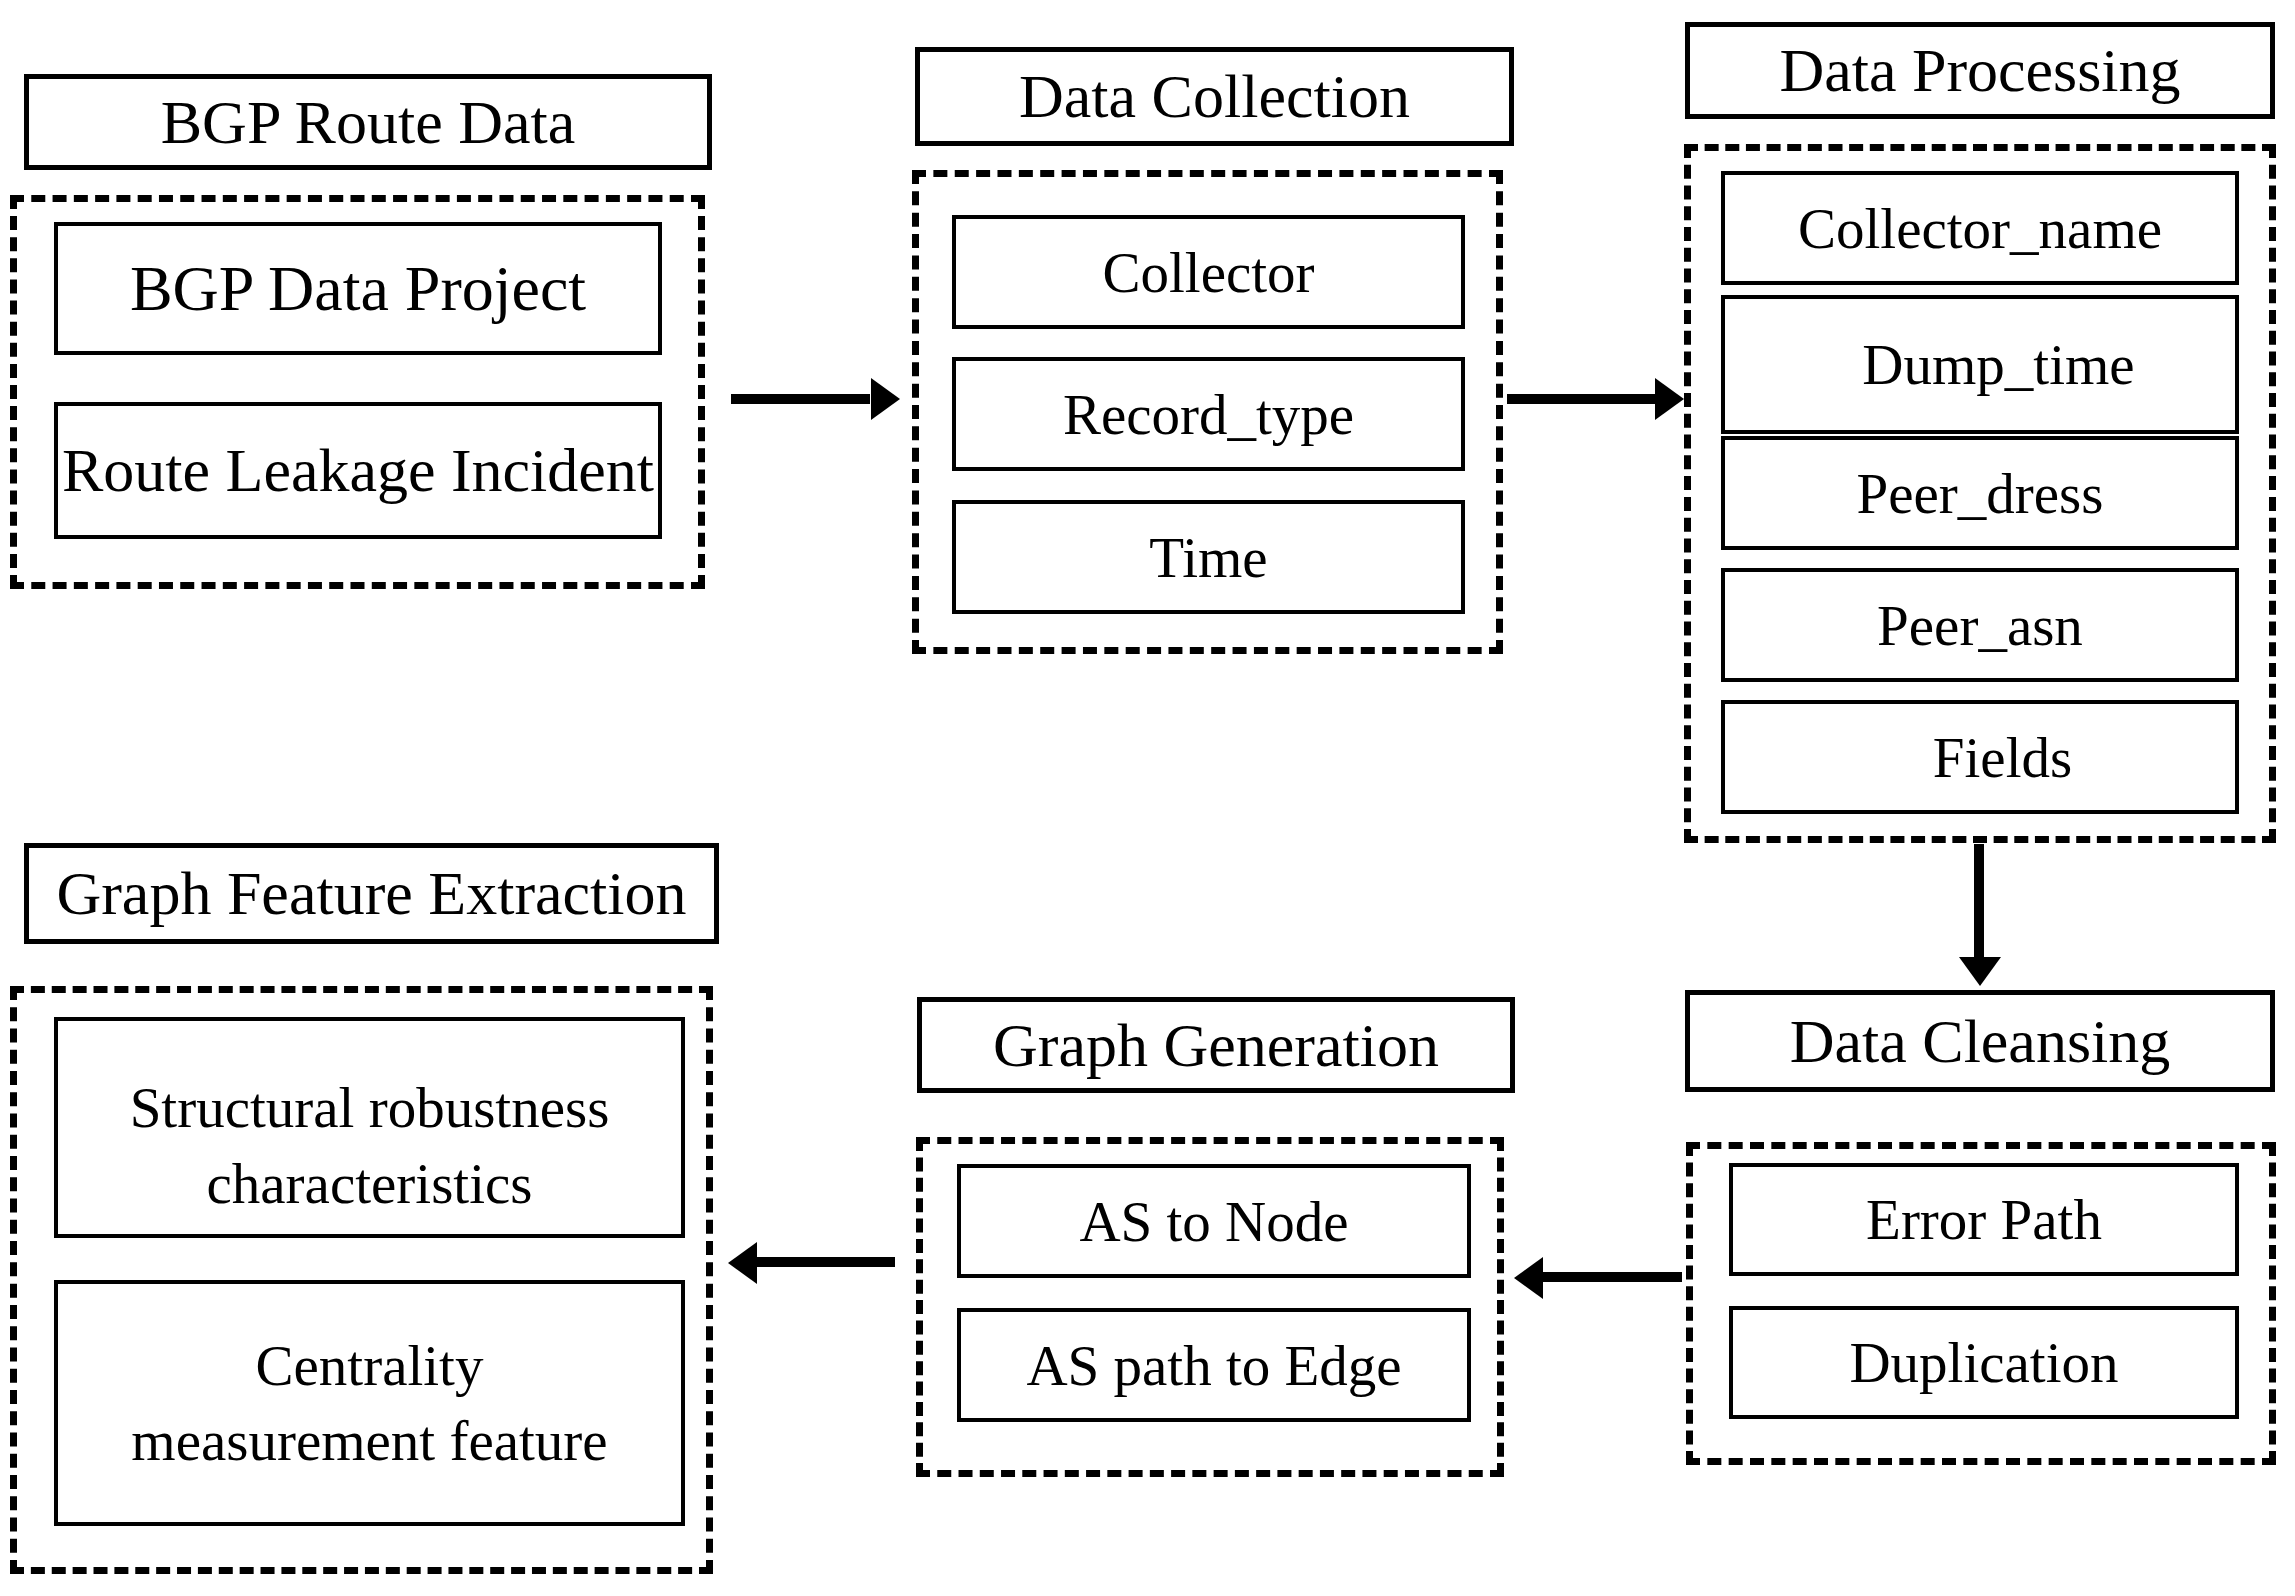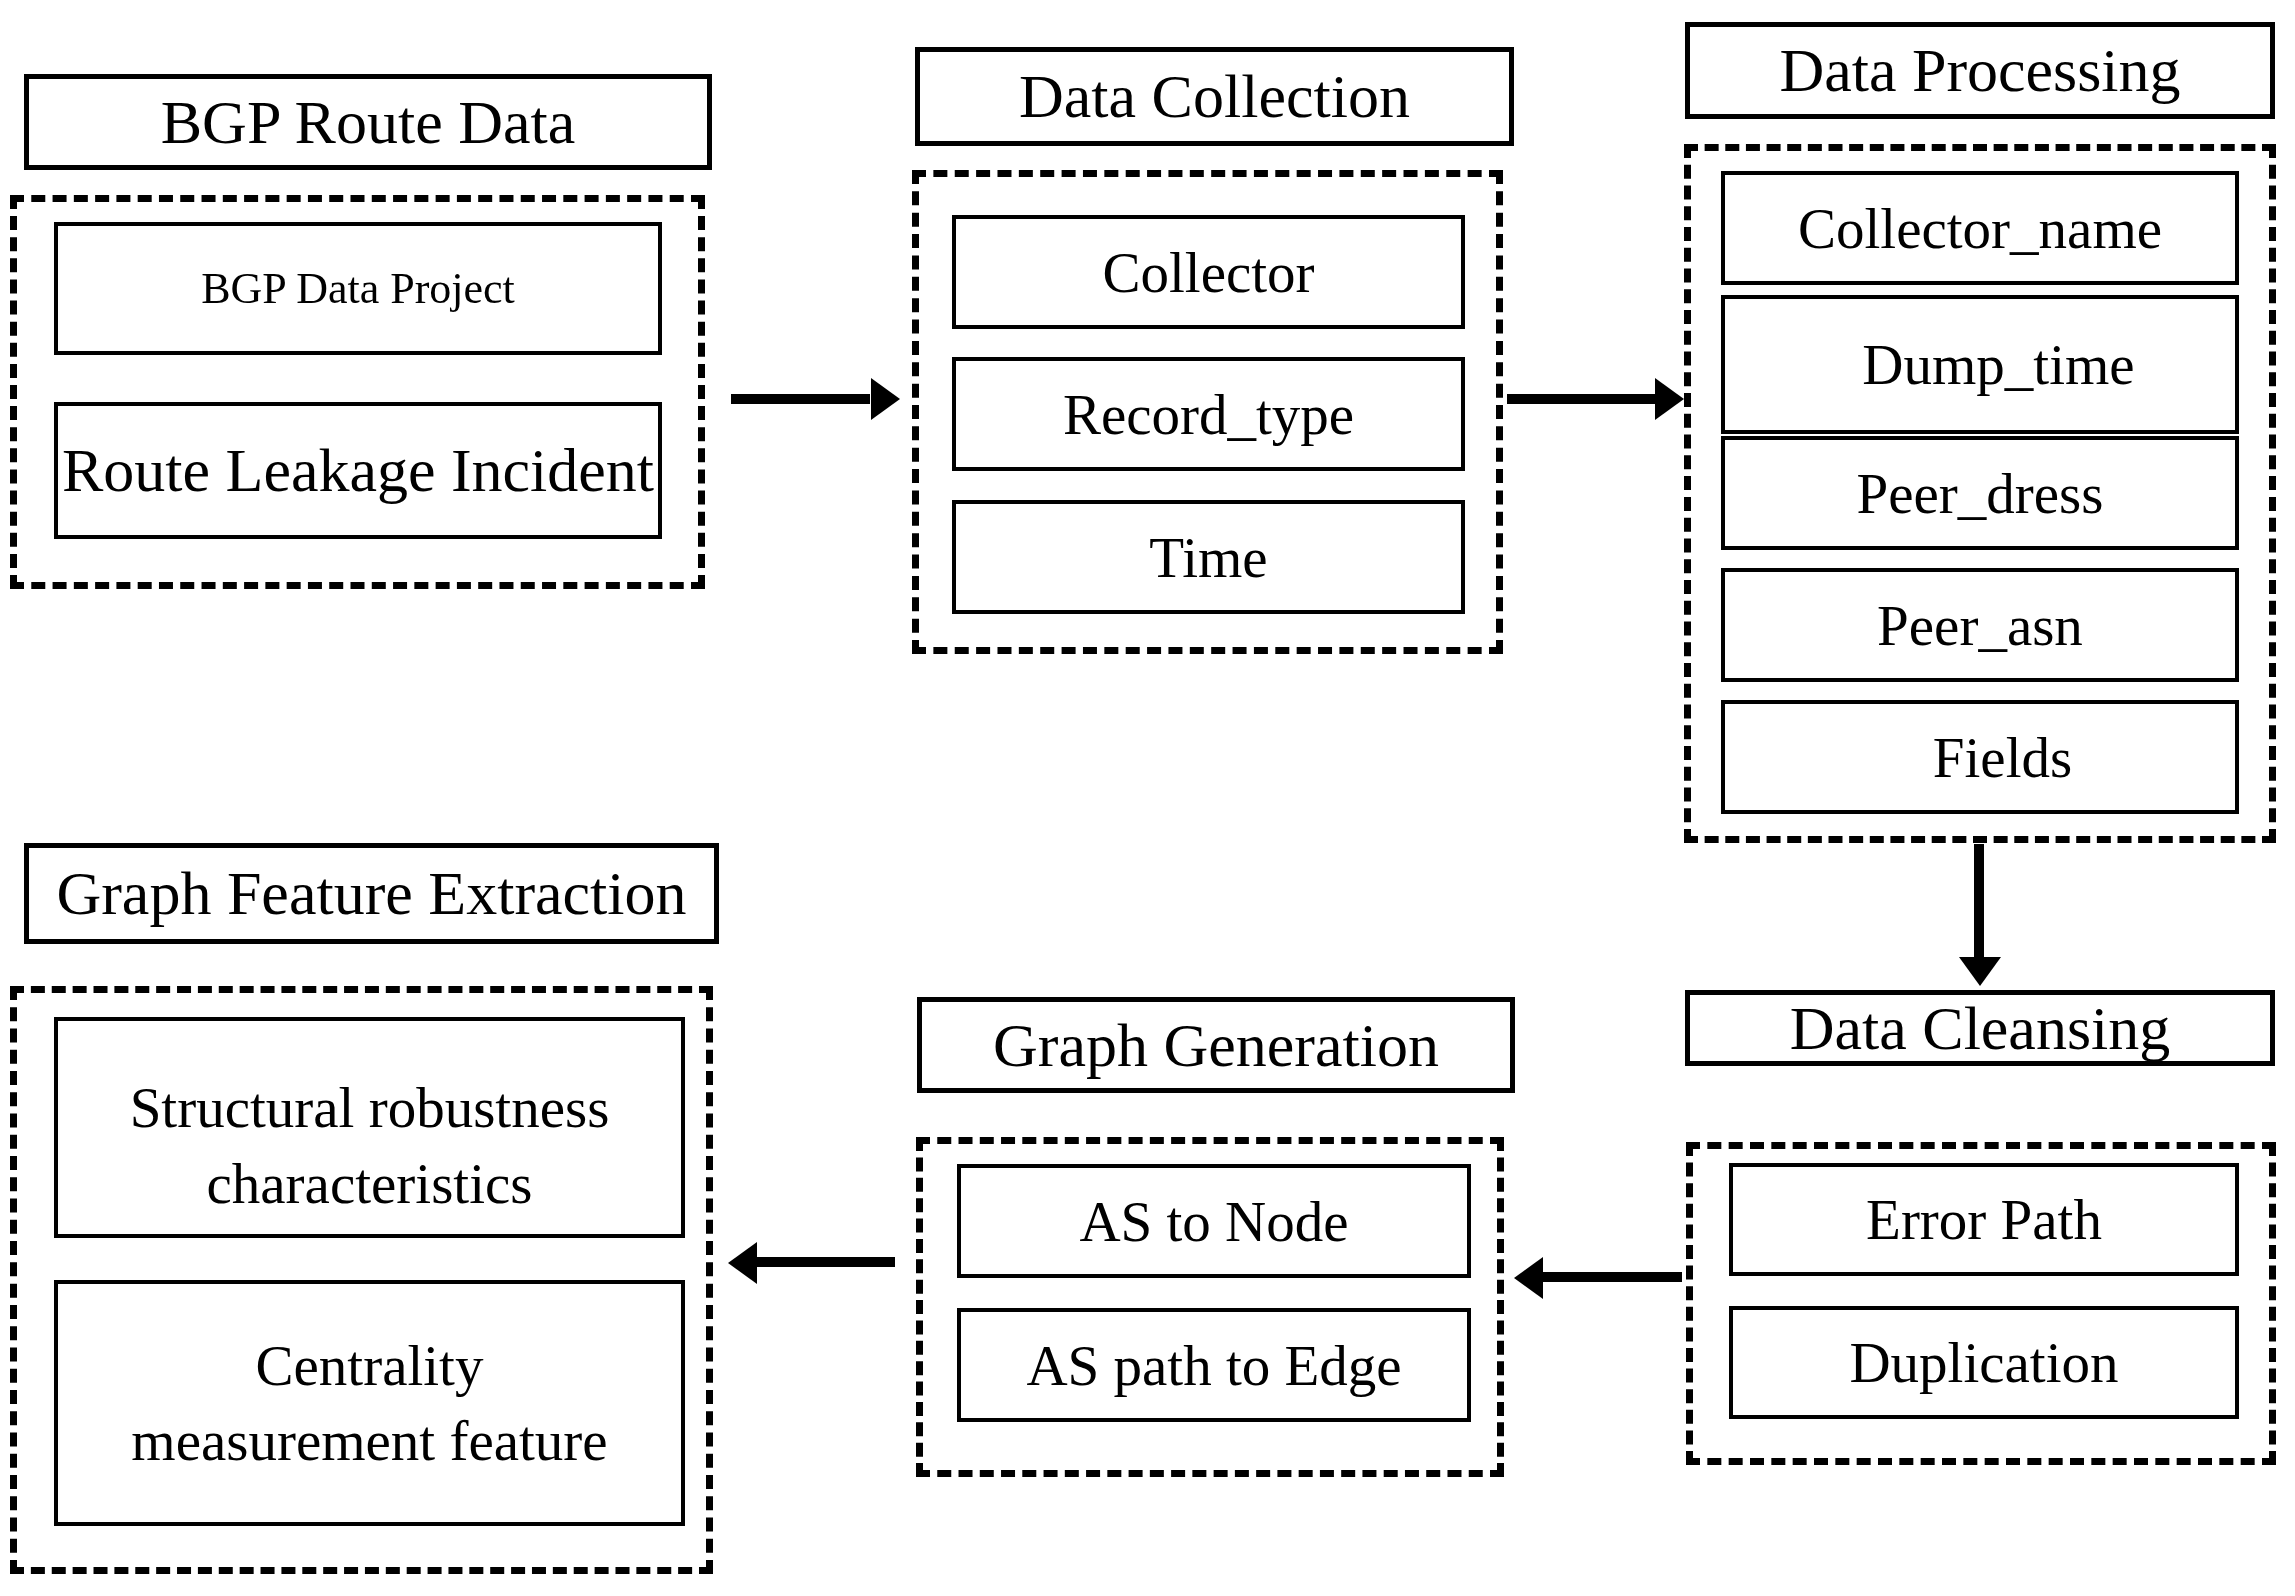--- a/index.html
+++ b/index.html
@@ -42,41 +42,41 @@
     align-items: center;
     justify-content: center;
     text-align: center;
     font-size: 57px;
   }
   .item .itm-text { display: inline-block; }
 
   
   .g1-title { left: 24px;  top: 74px;  width: 688px; height: 96px; }
   .g1-dash  { left: 10px;  top: 195px;  width: 695px; height: 394px; }
-  .g1-item1 { left: 37px;  top: 20px;   width: 608px; height: 133px; font-size: 44px; }
+  .g1-item1 { left: 37px;  top: 20px;   width: 608px; height: 133px; font-size: 64px; }
   .g1-item2 { left: 37px;  top: 200px;  width: 608px; height: 137px; font-size: 62px; }
 
   
   .g2-title { left: 915px; top: 47px;  width: 599px; height: 99px; }
   .g2-dash  { left: 912px; top: 170px; width: 591px; height: 484px; }
   .g2-item1 { left: 33px; top: 38px;  width: 513px; height: 114px; }
   .g2-item2 { left: 33px; top: 180px; width: 513px; height: 114px; }
   .g2-item3 { left: 33px; top: 323px; width: 513px; height: 114px; }
 
   
   .g3-title { left: 1685px; top: 21.6px;  width: 590px; height: 97px; }
   .g3-dash  { left: 1684px; top: 144px; width: 592px; height: 699px; }
   .g3-item1 { left: 30px; top: 20px;  width: 518px; height: 114px; }
   .g3-item2 { left: 30px; top: 144px; width: 518px; height: 139px; padding-left: 37px; }
   .g3-item3 { left: 30px; top: 285px; width: 518px; height: 114px; }
   .g3-item4 { left: 30px; top: 417px; width: 518px; height: 114px; }
   .g3-item5 { left: 30px; top: 549px; width: 518px; height: 114px; padding-left: 45px; }
 
   
-  .g4-title { left: 1685px; top: 990px; width: 590px; height: 76px; }
+  .g4-title { left: 1685px; top: 990px; width: 590px; height: 102px; }
   .g4-dash  { left: 1686px; top: 1142px; width: 590px; height: 323px; }
   .g4-item1 { left: 36px; top: 14.4px;  width: 510px; height: 113px; }
   .g4-item2 { left: 36px; top: 157px; width: 510px; height: 113px; }
 
   
   .g5-title { left: 917px; top: 997px; width: 598px; height: 96px; }
   .g5-dash  { left: 916px; top: 1137px; width: 588px; height: 340px; }
   .g5-item1 { left: 34px; top: 20px;  width: 514px; height: 114px; }
   .g5-item2 { left: 34px; top: 164px; width: 514px; height: 114px; justify-content: center; }
 

